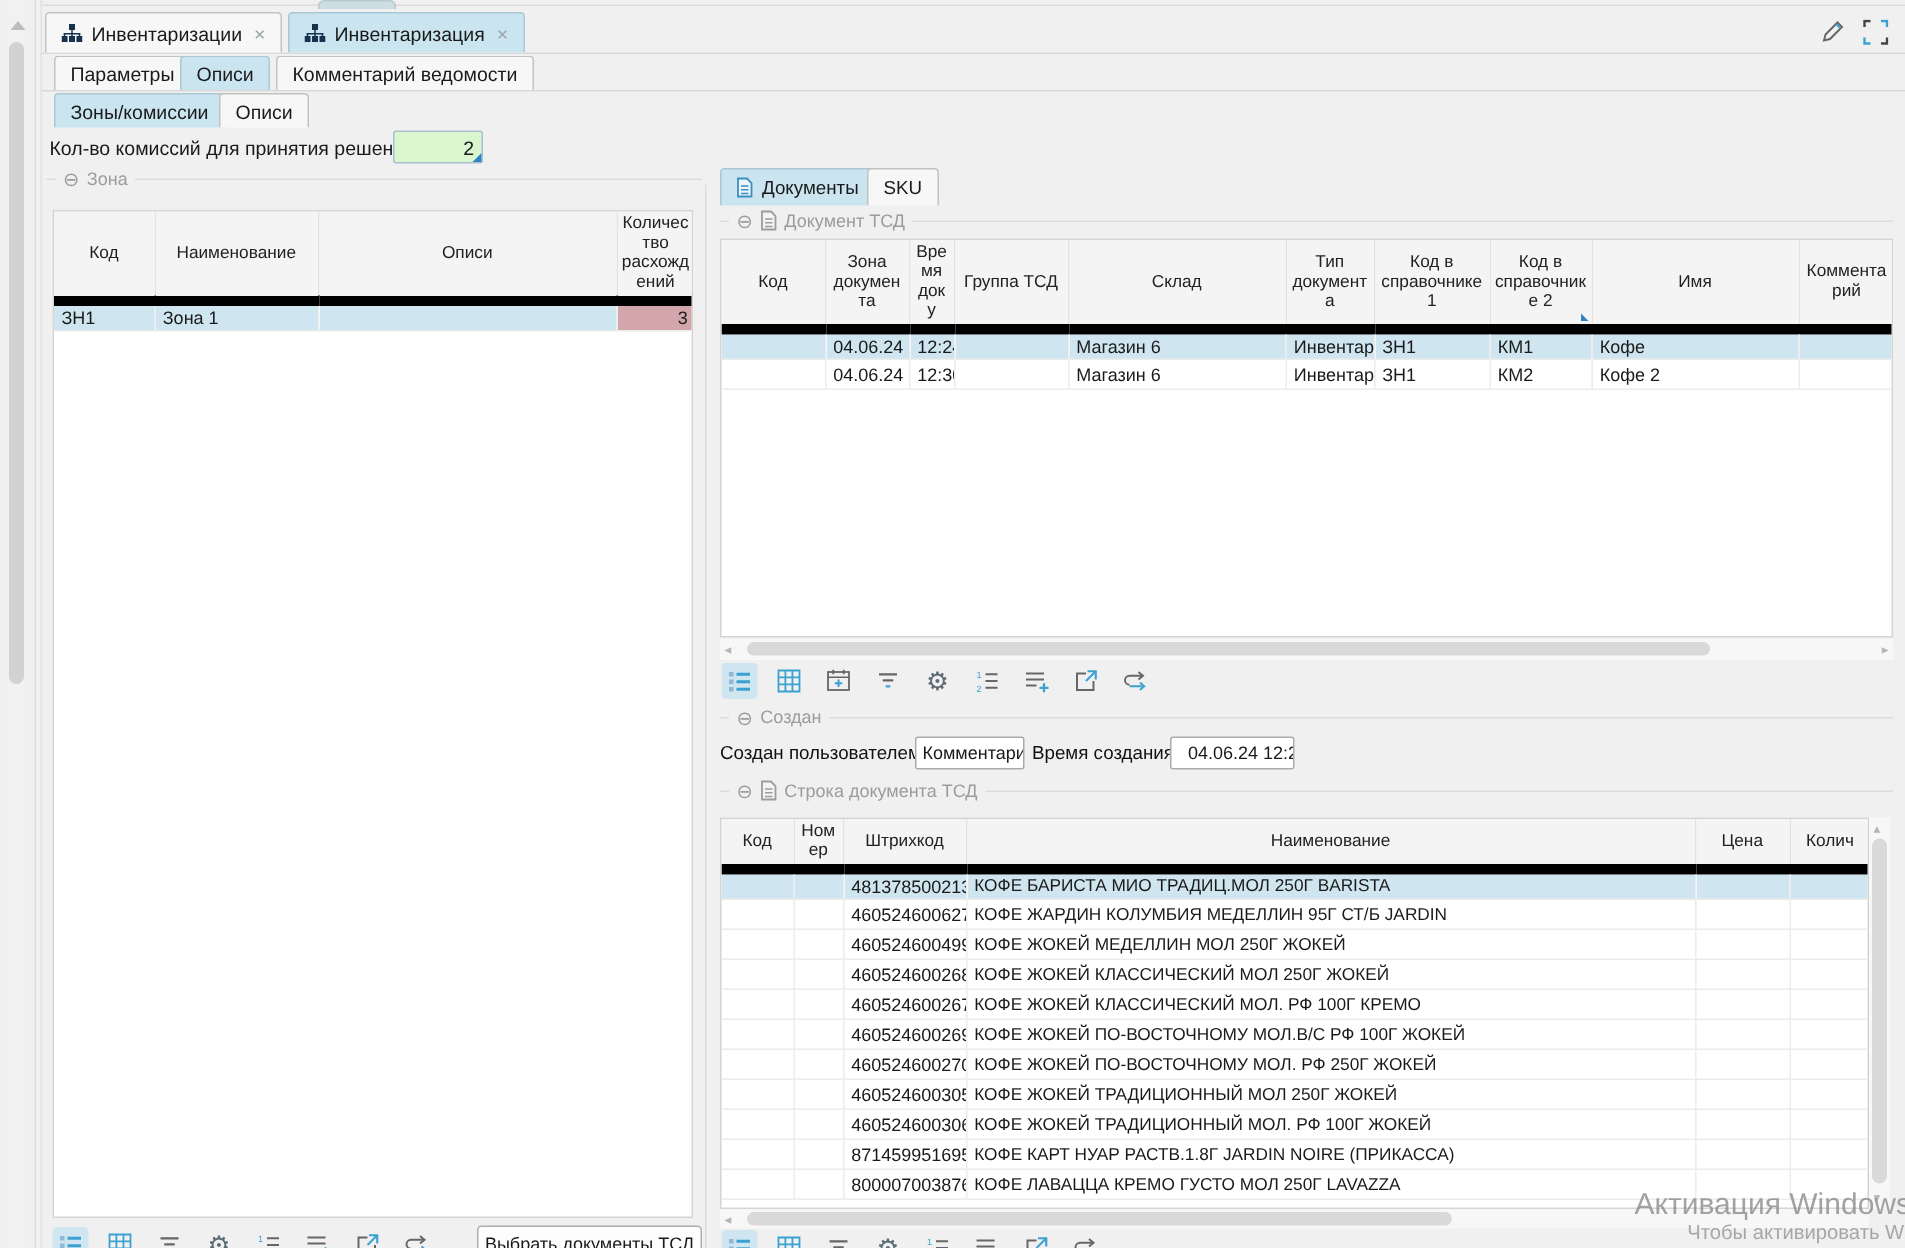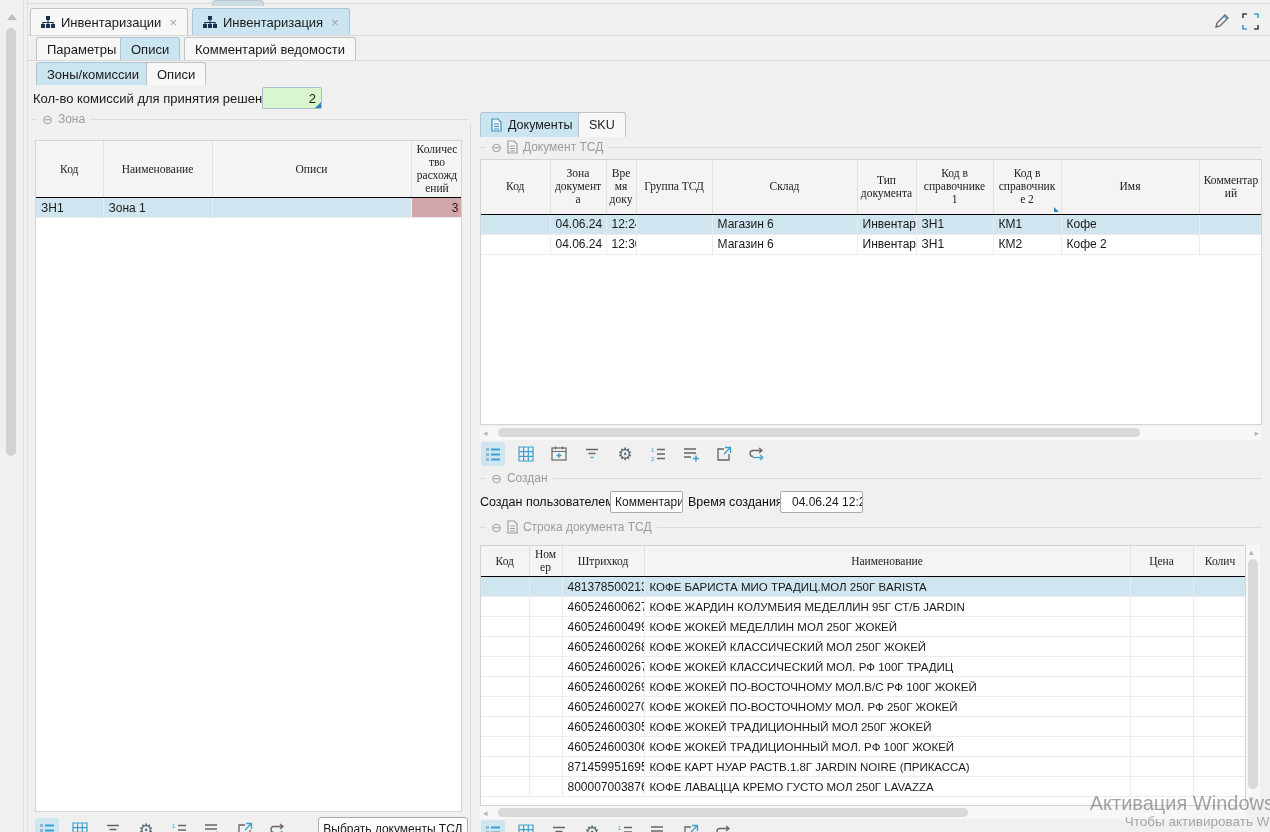--- a/index.html
+++ b/index.html
@@ -32,23 +32,23 @@
 
   
   .grp{position:absolute;display:flex;align-items:center;gap:5px;font-size:12px;color:#9c9c9c;}
   .grp .stub{width:6px;height:1px;background:#dcdcdc;}
   .grp .gline{flex:1;height:1px;background:#dcdcdc;}
   .collapse{color:#9c9c9c;font-size:13px;line-height:1;}
 
   
   .tblbox{position:absolute;background:#fff;border:1px solid #d4d4d4;box-sizing:border-box;overflow:hidden;}
   table.grid{border-collapse:collapse;table-layout:fixed;width:100%;}
-  .grid th{background:#f4f4f4;border-right:1px solid #e2e2e2;border-bottom:1px solid #000000;
+  .grid th{background:#f4f4f4;border-right:1px solid #e2e2e2;border-bottom:7px solid #000000;
            font-weight:normal;font-size:11.5px;color:#222;line-height:13px;text-align:center;
-           padding:2px 3px;overflow:hidden;overflow-wrap:anywhere;position:relative;box-sizing:border-box;vertical-align:middle;font-family:Liberation Serif, serif;}
+           padding:2px 3px;overflow:hidden;overflow-wrap:anywhere;position:relative;box-sizing:border-box;vertical-align:middle;}
   .grid td{border-right:1px solid #ececec;border-bottom:1px solid #ececec;font-size:12px;
            height:20px;padding:0 5px;overflow:hidden;white-space:nowrap;box-sizing:border-box;}
   .grid tr.sel td{background:#cfe5ef;}
   .zona .grid th{height:51px;}
   .zona .grid tr.sel td:nth-child(4){background:#d2a6ab;text-align:right;padding-right:4px;}
   .docs .grid th{height:54px;}
   .lines .grid th{height:27px;}
   .lines .grid td:nth-child(4){font-size:11.5px;}
   .sort-tri{position:absolute;right:2px;bottom:2px;width:0;height:0;
             border-left:5px solid transparent;border-top:5px solid #2e83c3;transform:rotate(180deg);}
@@ -503,21 +503,21 @@
           <td></td>
           <td>4605246002687</td>
           <td>КОФЕ ЖОКЕЙ КЛАССИЧЕСКИЙ МОЛ 250Г ЖОКЕЙ</td>
           <td></td>
           <td></td>
         </tr>
         <tr>
           <td></td>
           <td></td>
           <td>4605246002670</td>
-          <td>КОФЕ ЖОКЕЙ КЛАССИЧЕСКИЙ МОЛ. РФ 100Г ТРАДИЦ</td>
+          <td>КОФЕ ЖОКЕЙ КЛАССИЧЕСКИЙ МОЛ. РФ 100Г КРЕМО</td>
           <td></td>
           <td></td>
         </tr>
         <tr>
           <td></td>
           <td></td>
           <td>4605246002694</td>
           <td>КОФЕ ЖОКЕЙ ПО-ВОСТОЧНОМУ МОЛ.В/С РФ 100Г ЖОКЕЙ</td>
           <td></td>
           <td></td>

